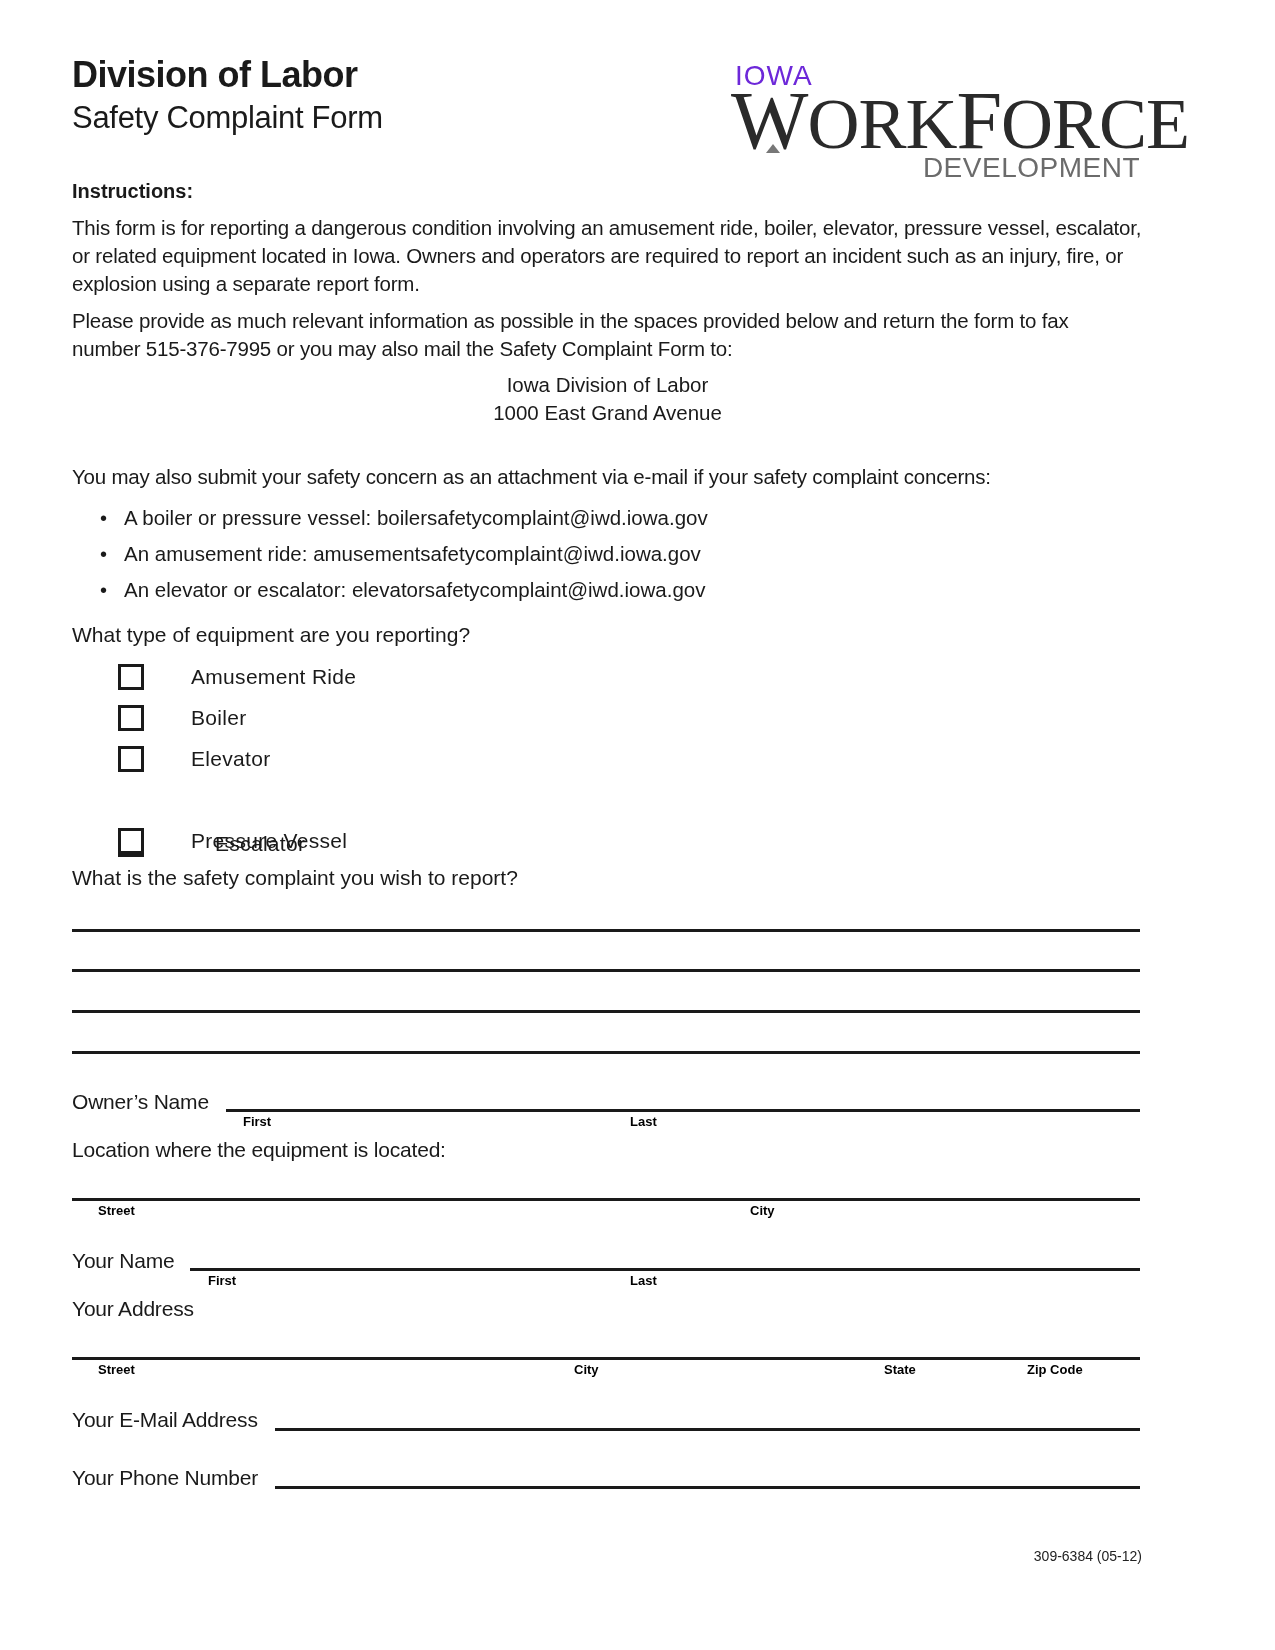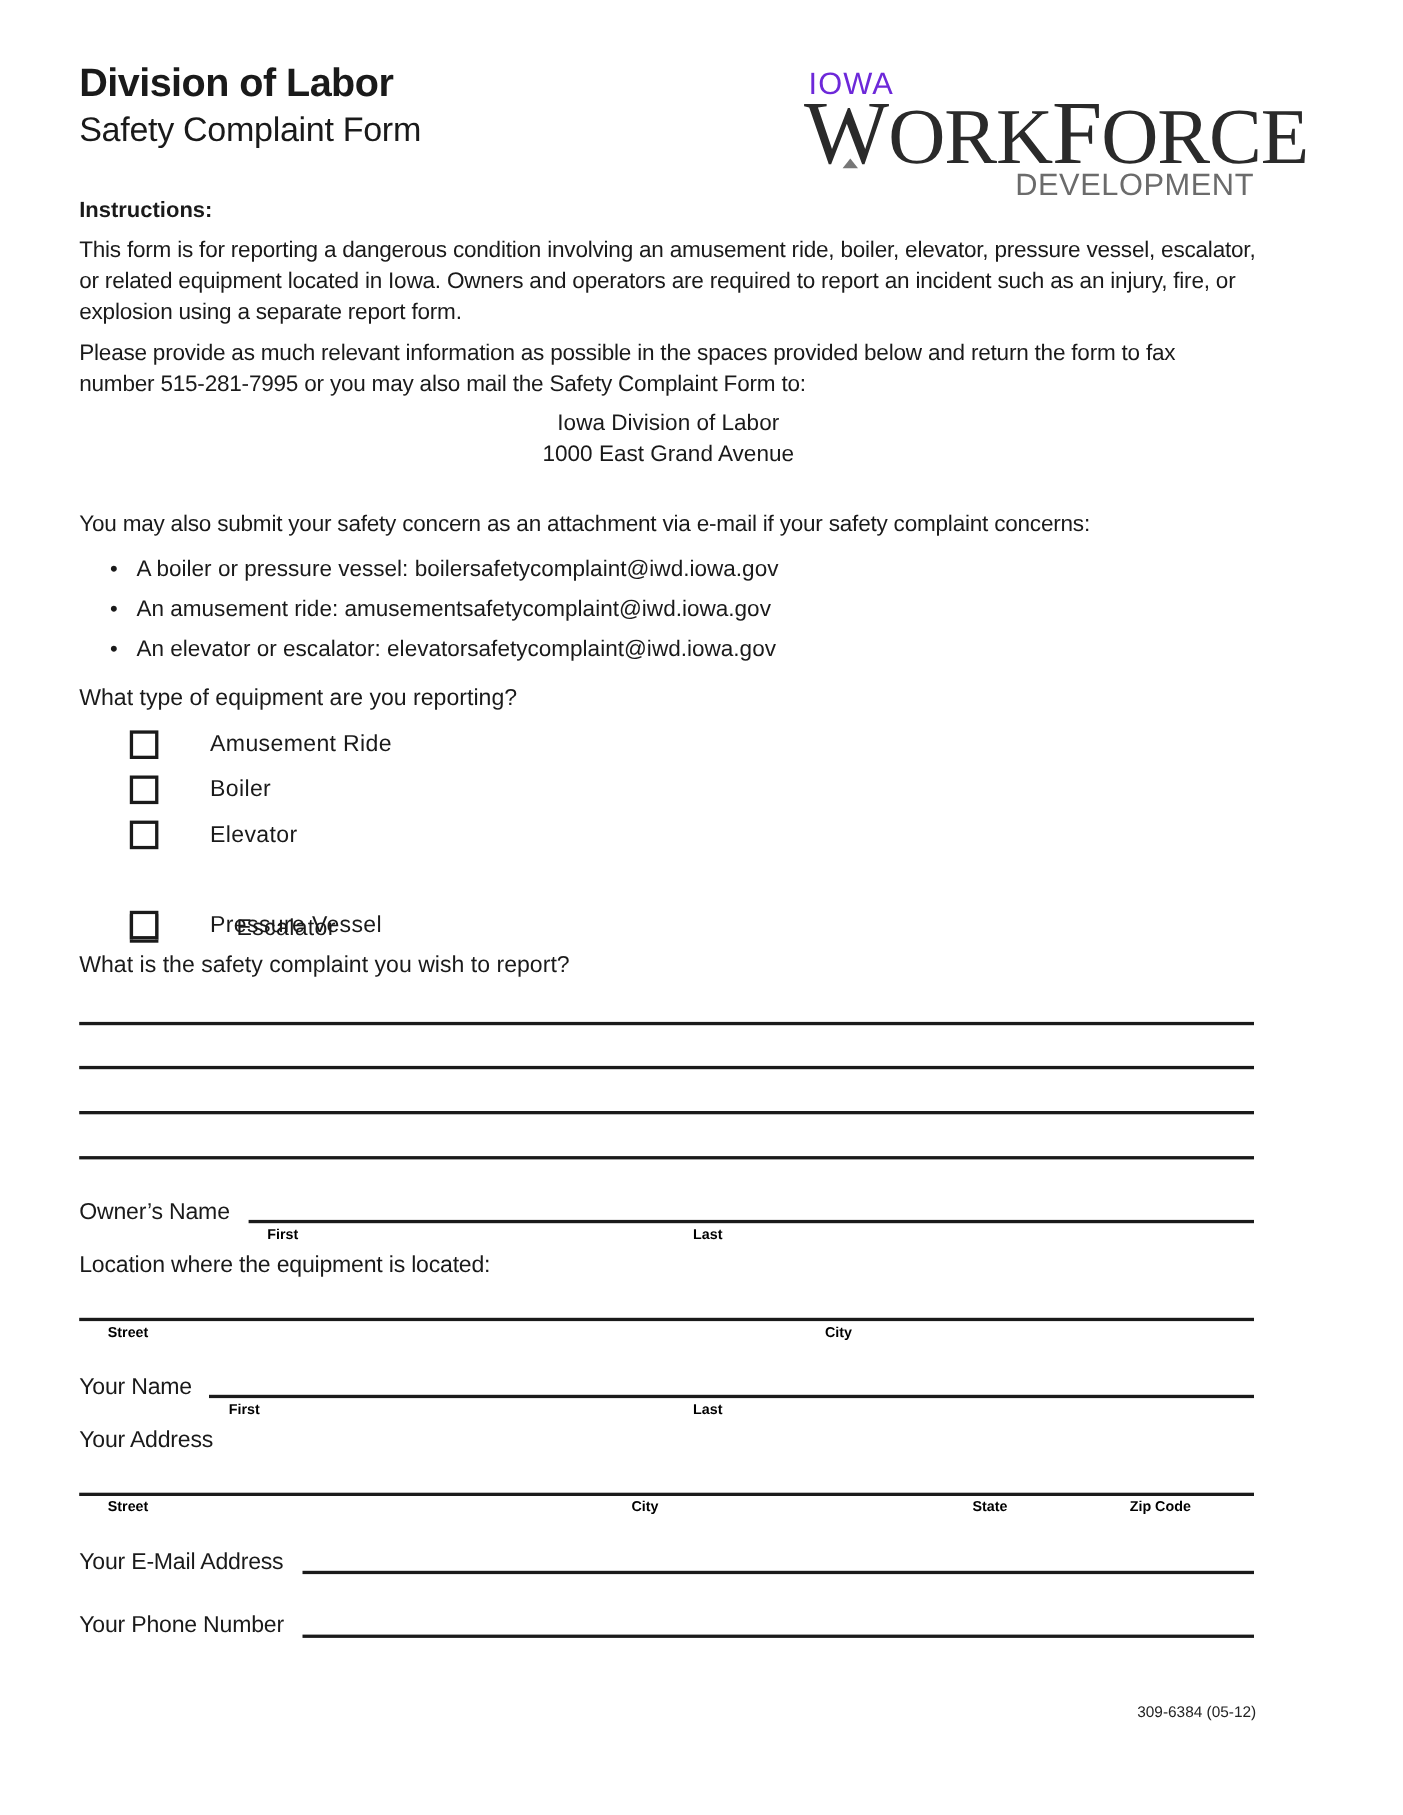--- a/index.html
+++ b/index.html
@@ -38,21 +38,21 @@
 
 <div class="abs logo">
   <span class="iowa">IOWA</span>
   <span class="wf"><span class="big">W</span><span>ORK</span><span class="big">F</span><span>ORCE</span></span>
   <span class="tri"></span>
   <span class="dev">DEVELOPMENT</span>
 </div>
 
 <div class="abs instr">Instructions:</div>
 <div class="abs para" style="top:214px;">This form is for reporting a dangerous condition involving an amusement ride, boiler, elevator, pressure vessel, escalator, or related equipment located in Iowa. Owners and operators are required to report an incident such as an injury, fire, or explosion using a separate report form.</div>
-<div class="abs para" style="top:307px;">Please provide as much relevant information as possible in the spaces provided below and return the form to fax number 515-281-7995 or you may also mail the Safety Complaint Form to:</div>
+<div class="abs para" style="top:307px;">Please provide as much relevant information as possible in the spaces provided below and return the form to fax number 515-376-7995 or you may also mail the Safety Complaint Form to:</div>
 
 <div class="abs center" style="top:371px;">
   <div>Iowa Division of Labor</div>
   <div>1000 East Grand Avenue</div>
 </div>
 
 <div class="abs para" style="top:463px;">You may also submit your safety concern as an attachment via e-mail if your safety complaint concerns:</div>
 
 <div class="abs bullets">
   <div class="bullet-row">

